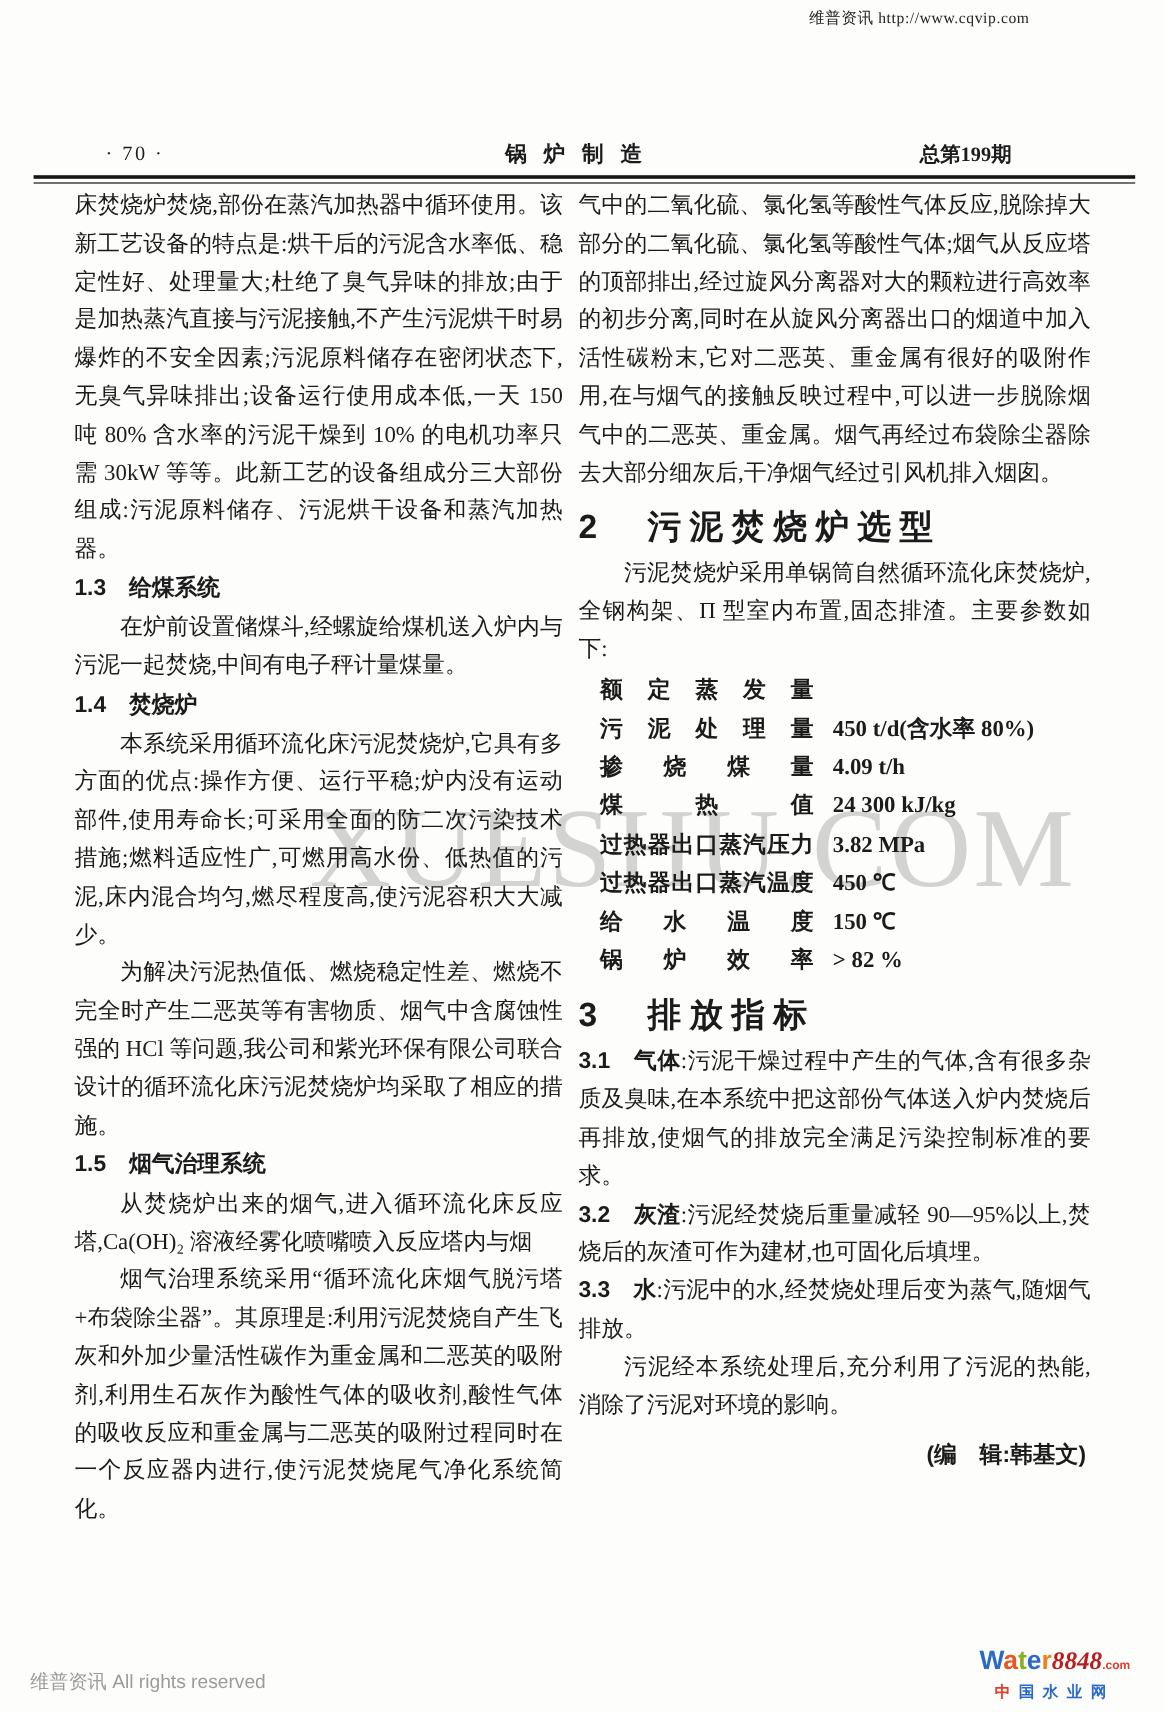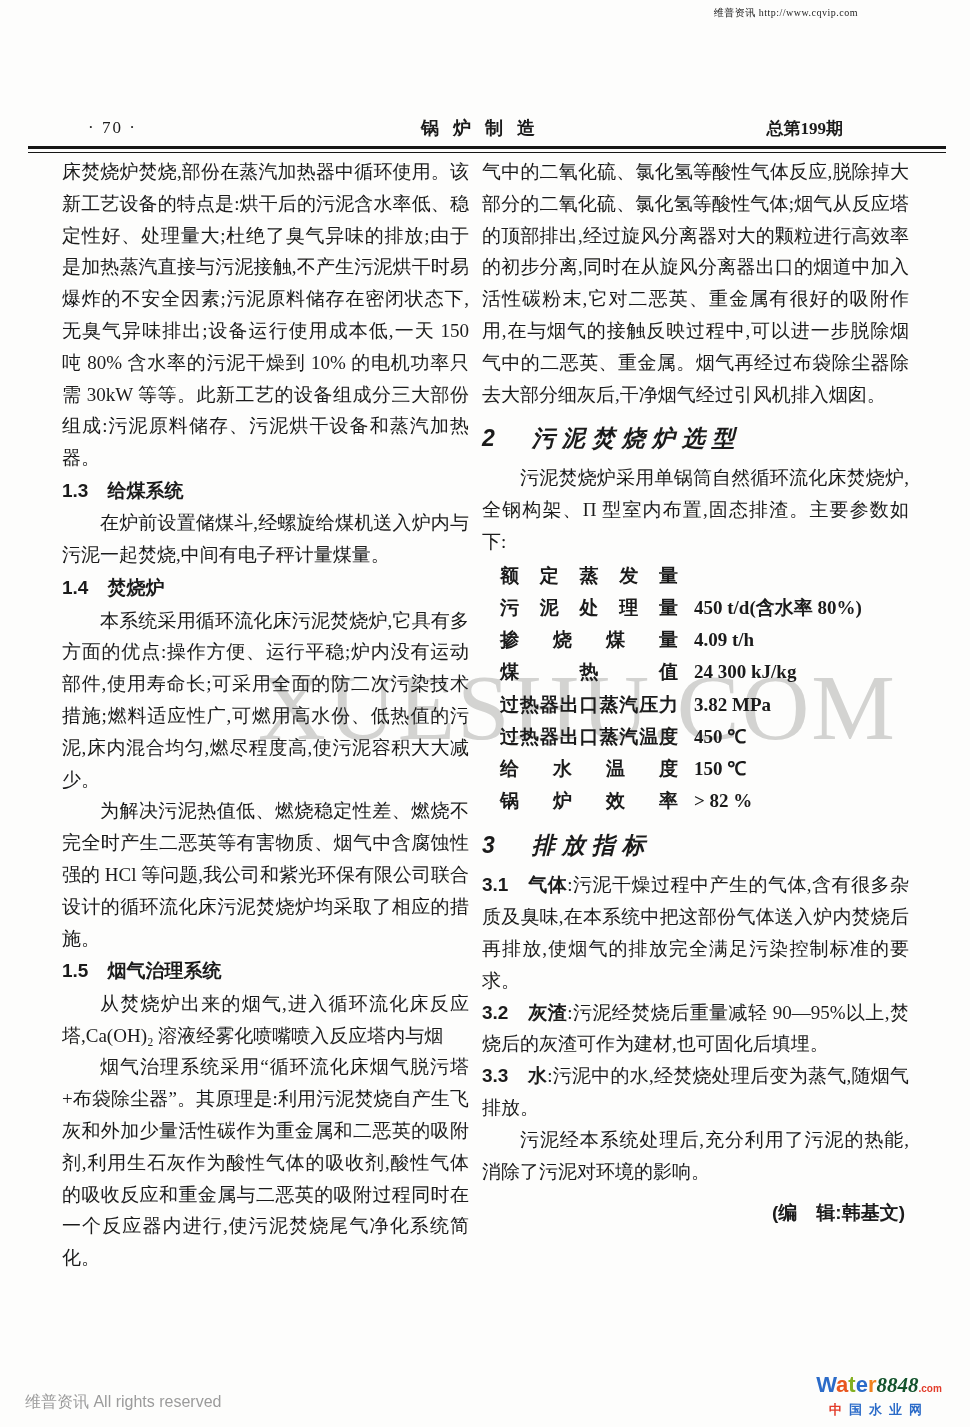--- a/index.html
+++ b/index.html
@@ -7,21 +7,21 @@
     position:relative;
     width:970px; height:1427px;
     background:#fdfdfc;
     font-family:"Liberation Serif", serif;
     color:#1b1b1b;
     overflow:hidden;
   }
   
   .vip-top {
     position:absolute; top:6px; right:112px;
-    font-size:10px; color:#222; letter-spacing:0.5px;
+    font-size:13px; color:#222; letter-spacing:0.5px;
   }
   
   .pageno { position:absolute; top:118px; left:88px; font-size:17px; letter-spacing:2px; }
   .jtitle {
     position:absolute; top:116px; left:50%; transform:translateX(-50%);
     font-size:18px; font-weight:bold; letter-spacing:14px;
     font-family:"Liberation Sans", sans-serif; white-space:nowrap;
   }
   .issue  { position:absolute; top:117px; right:127px; font-size:17px; font-weight:bold; }
   .rule {
@@ -42,22 +42,22 @@
   p.body {
     margin:0; font-size:19px; line-height:31.8px;
     text-align:justify; text-justify:inter-character;
   }
   p.indent { text-indent:2em; }
   p.h {
     margin:1px 0 0 0; font-size:19px; line-height:32.5px; font-weight:bold;
     font-family:"Liberation Sans", sans-serif;
   }
   .sec {
-    margin:14px 0 9px 0; font-size:23px; line-height:29px; font-weight:600;
-    letter-spacing:7px; font-family:"Liberation Sans", sans-serif; white-space:nowrap;font-style:italic;
+    margin:14px 0 9px 0; font-size:28px; line-height:29px; font-weight:600;
+    letter-spacing:7px; font-family:"Liberation Sans", sans-serif; white-space:nowrap;
   }
   .sslead { font-family:"Liberation Sans", sans-serif; font-weight:bold; }
   
   .params { margin:2px 0 0 0; padding-left:18px; font-size:19px; }
   .prow { display:flex; line-height:32.2px; }
   .plabel {
     width:178px; flex:none; font-weight:bold;
     font-family:"Liberation Sans", sans-serif;
     text-align:justify; text-align-last:justify;
   }
@@ -147,20 +147,20 @@
     <p class="body"><span class="sslead">3.2　灰渣</span><span>:污泥经焚烧后重量减轻 90—95%以上,焚烧后的灰渣可作为建材,也可固化后填埋。</span></p>
     <p class="body"><span class="sslead">3.3　水</span><span>:污泥中的水,经焚烧处理后变为蒸气,随烟气排放。</span></p>
     <p class="body indent">污泥经本系统处理后,充分利用了污泥的热能,消除了污泥对环境的影响。</p>
     <p class="editor">(编　辑:韩基文)</p>
   </div>
 
   <div class="copy">维普资讯 All rights reserved</div>
 
   <div class="logo">
     <div class="logo-top">
-      <span style="color: rgb(43, 107, 200);">W</span><span style="color: rgb(232, 87, 31);">a</span><span style="color: rgb(132, 176, 33);">t</span><span style="color: rgb(43, 107, 200);">e</span><span style="color: rgb(240, 130, 30);">r</span><span class="logo-num" style="color: #14532d;">8848</span><span class="logo-tld" style="color: rgb(226, 60, 42);">.com</span>
+      <span style="color: rgb(43, 107, 200);">W</span><span style="color: rgb(232, 87, 31);">a</span><span style="color: rgb(132, 176, 33);">t</span><span style="color: rgb(43, 107, 200);">e</span><span style="color: rgb(240, 130, 30);">r</span><span class="logo-num" style="color: #b91c1c;">8848</span><span class="logo-tld" style="color: rgb(226, 60, 42);">.com</span>
     </div>
     <div class="logo-tag">
       <span style="color: rgb(226, 60, 42);">中</span><span style="color: rgb(43, 107, 200);">国水业网</span>
     </div>
   </div>
 
 </div>
 
 </body></html>

